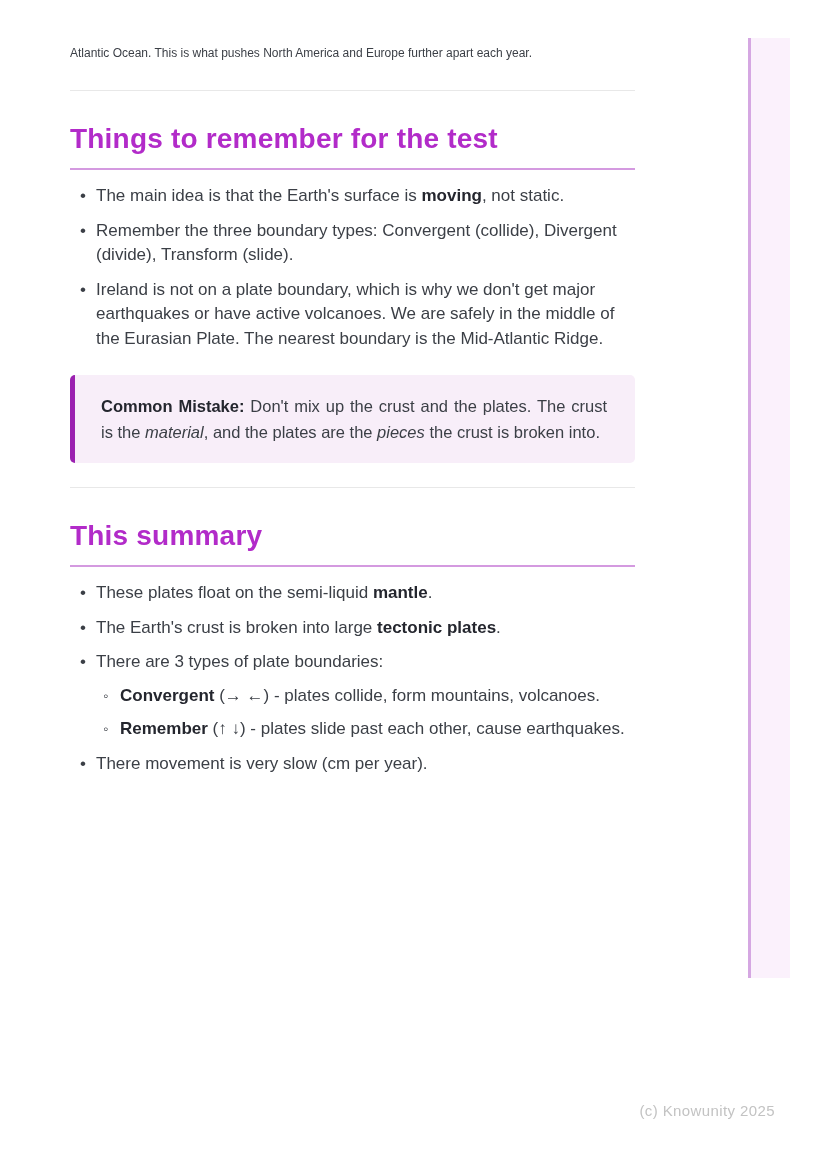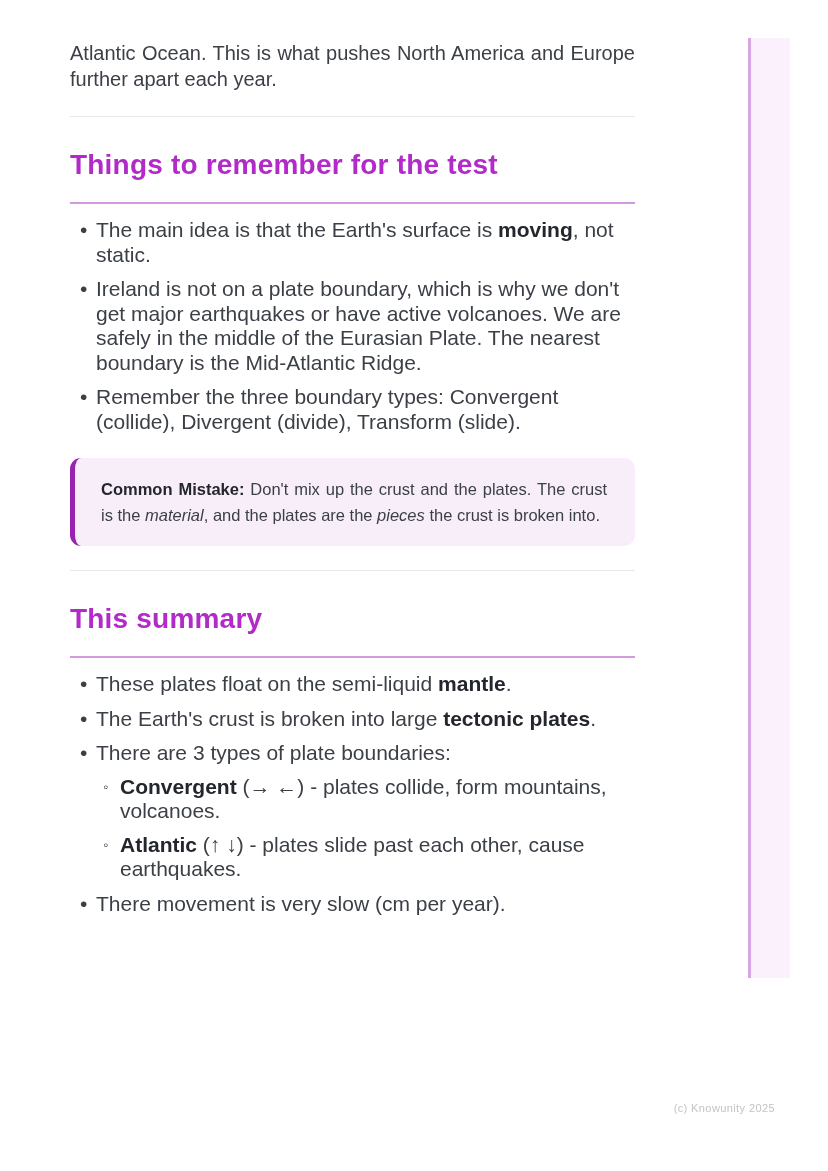--- a/index.html
+++ b/index.html
@@ -23,44 +23,44 @@
     position:relative;
     overflow:hidden;
   }
   .content{
     position:absolute;
     left:70px;top:0;
     width:565px;
   }
   .intro{
     margin:40px 0 0 0;
-    font-size:20px;
+    font-size:12px;
     line-height:26px;
     text-align:justify;
   }
   hr.divider{
     border:none;
     border-top:1px solid var(--rule);
     margin:24px 0 0 0;
   }
   h2.section-title{
     margin:30px 0 0 0;
     font-size:28px;
     line-height:36px;
     font-weight:700;
     color:var(--accent);
-    padding-bottom:19px;
+    padding-bottom:11px;
     border-bottom:2px solid var(--accent-underline);
     letter-spacing:0.2px;
   }
   ul.bullet-list{
     list-style:none;
     margin:14px 8px 0 0;
     padding:0 0 0 26px;
-    font-size:21px;
+    font-size:17px;
     line-height:24.5px;
   }
   ul.bullet-list > li{
     position:relative;
     margin-bottom:10px;
   }
   ul.bullet-list > li::before{
     content:"\2022";
     position:absolute;
     left:-16px;
@@ -83,73 +83,73 @@
     top:0px;
     font-size:15px;
     color:var(--text);
   }
   b{font-weight:700;color:var(--bold-text);}
   i{font-style:italic;}
   .callout{
     margin-top:24px;
     background:var(--callout-bg);
     border-left:5px solid var(--callout-border);
-    border-radius:11px;
+    border-radius:5px;
     padding:18px 28px 18px 26px;
     font-size:16.5px;
     line-height:26px;
     text-align:justify;
   }
   .next-page-edge{
     position:absolute;
     left:748px;
     top:38px;
     width:39px;
     height:940px;
     background:var(--strip-bg);
     border-left:3px solid var(--strip-border);
   }
   .copyright{
     position:absolute;
     top:1102px;
     right:53px;
-    font-size:11px;
+    font-size:15px;
     letter-spacing:0.4px;
     color:var(--footer);
   }
 </style>
 </head>
 <body>
 
 <div class="content">
 
   <p class="intro">Atlantic Ocean. This is what pushes North America and Europe further apart each year.</p>
 
   <hr class="divider">
 
   <h2 class="section-title">Things to remember for the test</h2>
 
   <ul class="bullet-list">
       <li>The main idea is that the Earth's surface is <b>moving</b>, not static.</li>
+      <li>Remember the three boundary types: Convergent (collide), Divergent (divide), Transform (slide).</li>
       <li>Ireland is not on a plate boundary, which is why we don't get major earthquakes or have active volcanoes. We are safely in the middle of the Eurasian Plate. The nearest boundary is the Mid-Atlantic Ridge.</li>
-      <li>Remember the three boundary types: Convergent (collide), Divergent (divide), Transform (slide).</li>
     </ul>
 
   <div class="callout"><b>Common Mistake:</b> Don't mix up the crust and the plates. The crust is the <i>material</i>, and the plates are the <i>pieces</i> the crust is broken into.</div>
 
   <hr class="divider">
 
   <h2 class="section-title">This summary</h2>
 
   <ul class="bullet-list">
       <li>These plates float on the semi-liquid <b>mantle</b>.</li>
       <li>The Earth's crust is broken into large <b>tectonic plates</b>.</li>
       <li>There are 3 types of plate boundaries:<ul class="sub-list">
           <li><b>Convergent</b> (→ ←) - plates collide, form mountains, volcanoes.</li>
-          <li><b>Atlantic</b> (↑ ↓) - plates slide past each other, cause earthquakes.</li>
+          <li><b>Remember</b> (↑ ↓) - plates slide past each other, cause earthquakes.</li>
         </ul></li>
       <li>There movement is very slow (cm per year).</li>
     </ul>
 
 </div>
 
 <div class="next-page-edge"></div>
 
 <div class="copyright">(c) Knowunity 2025</div>
 

